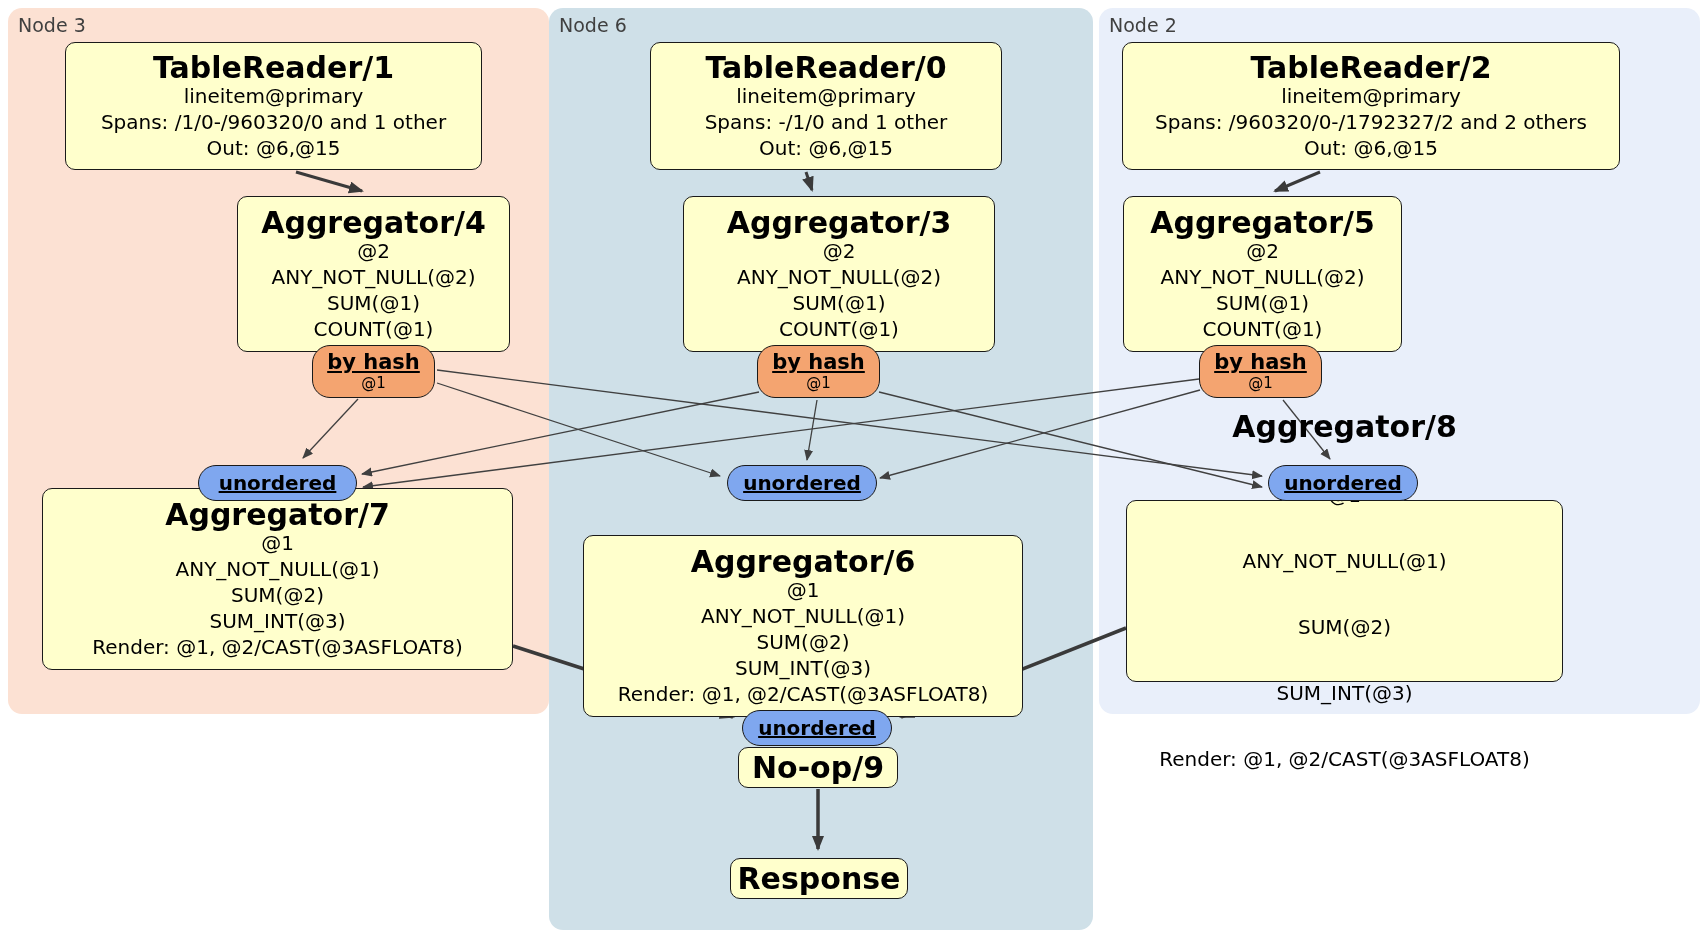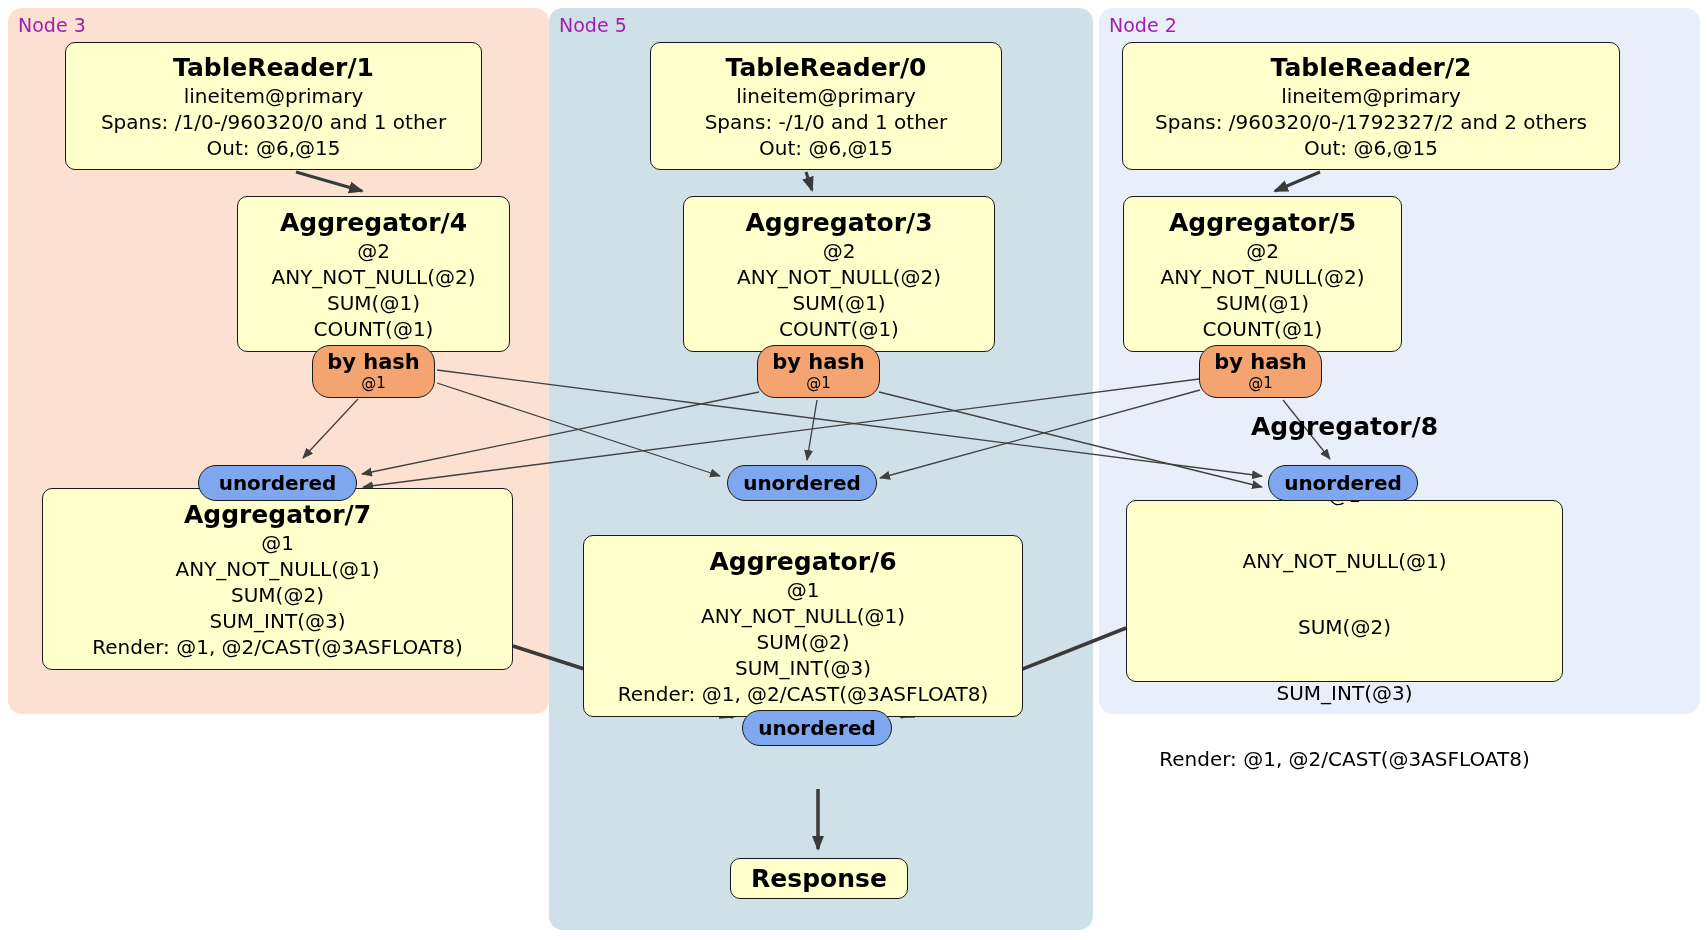--- a/index.html
+++ b/index.html
@@ -13,38 +13,38 @@
   }
   .region{
     position:absolute;
     border-radius:14px;
     z-index:0;
   }
   .region-label{
     position:absolute;
     top:6px;left:10px;
     font-size:19px;
-    color:#a21caf;
+    color:#404040;
     white-space:nowrap;
   }
   .edges{position:absolute;left:0;top:0;z-index:1;}
   .pbox{
     position:absolute;
     background:#ffffcc;
     border:1.6px solid #1a1a1a;
     border-radius:10px;
     z-index:2;
     display:flex;flex-direction:column;
     align-items:center;justify-content:center;
     text-align:center;
     box-sizing:border-box;
   }
   .ptitle{
     font-weight:bold;
-    font-size:25px;
+    font-size:30px;
     line-height:31px;
     white-space:nowrap;
   }
   .pline{
     font-size:20px;
     line-height:26px;
     white-space:nowrap;
   }
   .pill{
     position:absolute;
@@ -61,38 +61,39 @@
   }
   .pill.sync{
     background:#7fa7ef;
     border-radius:18px;
   }
   .pill-title{
     font-weight:bold;
     font-size:21px;
     line-height:23px;
     white-space:nowrap;
+    text-decoration:underline;
   }
   .pill.sync .pill-title{font-size:20px;}
   .pill-sub{
     font-size:15px;
     line-height:18px;
     white-space:nowrap;
   }
 </style>
 </head>
 <body>
 
 <div class="canvas">
 
   <div class="region" style="left:8px;top:8px;width:541px;height:706px;background:#fce1d3;">
     <span class="region-label">Node 3</span>
   </div>
   <div class="region" style="left:549px;top:8px;width:544px;height:922px;background:#cfe0e8;">
-    <span class="region-label">Node 5</span>
+    <span class="region-label">Node 6</span>
   </div>
   <div class="region" style="left:1099px;top:8px;width:601px;height:706px;background:#e9effa;">
     <span class="region-label">Node 2</span>
   </div>
 
   <svg class="edges" width="1708" height="940">
     <defs>
       <marker id="ah-thin" markerUnits="userSpaceOnUse" markerWidth="12" markerHeight="10" refX="10" refY="4.5" orient="auto">
         <path d="M0,0 L11,4.5 L0,9 Z" fill="#404040"></path>
       </marker>
@@ -205,17 +206,20 @@
   <div class="pill sync" style="left:727px;top:465px;width:150px;height:36px;">
     <div class="pill-title">unordered</div>
   </div>
   <div class="pill sync" style="left:1268px;top:465px;width:150px;height:36px;">
     <div class="pill-title">unordered</div>
   </div>
   <div class="pill sync" style="left:742px;top:710px;width:150px;height:36px;">
     <div class="pill-title">unordered</div>
   </div>
 
+  <div class="pbox" style="left:738px;top:747px;width:160px;height:41px;">
+    <div class="ptitle">No-op/9</div>
+  </div>
   <div class="pbox" style="left:730px;top:858px;width:178px;height:41px;">
     <div class="ptitle">Response</div>
   </div>
 
 </div>
 
 </body></html>

